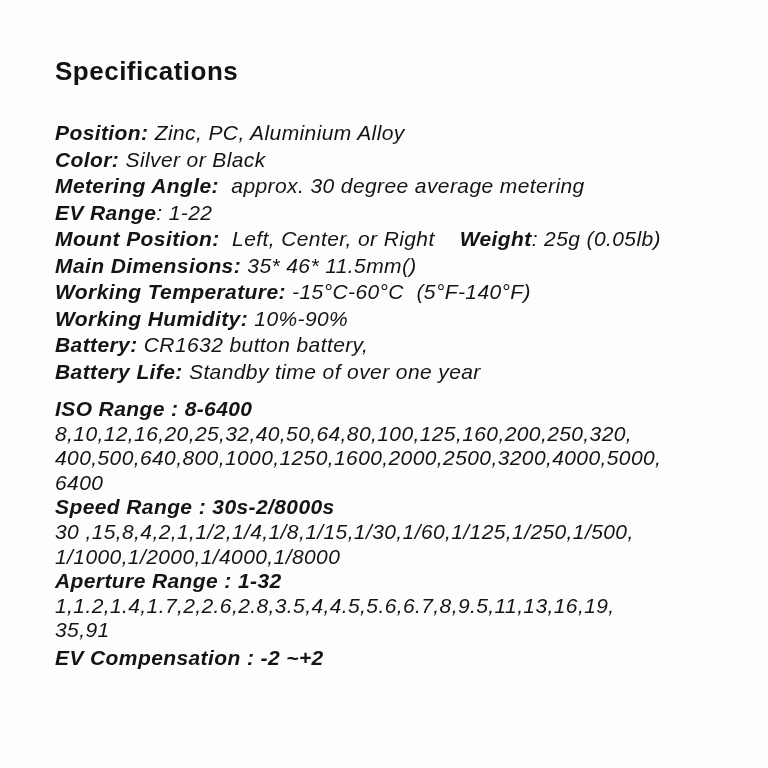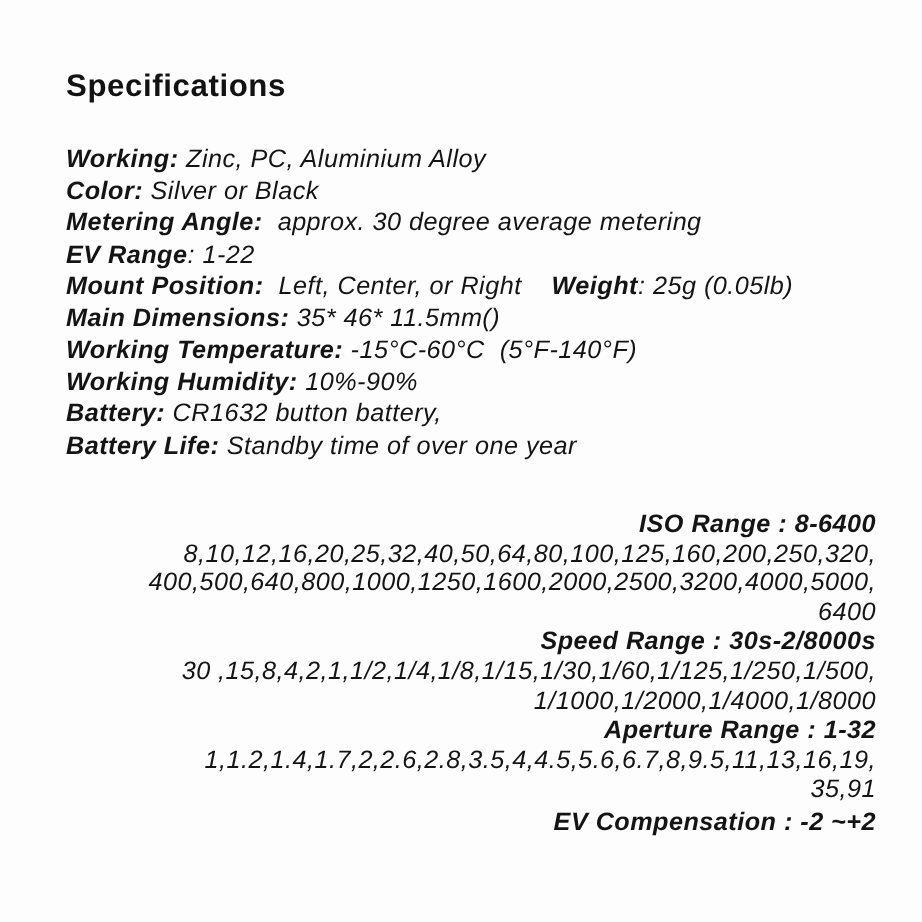--- a/index.html
+++ b/index.html
@@ -11,62 +11,61 @@
     height: 768px;
     background: #fdfdfe;
     overflow: hidden;
     font-family: "Liberation Sans", sans-serif;
     color: #141414;
   }
   .page {
     box-sizing: border-box;
     width: 768px;
     height: 656px;
-    padding: 56px 38px 0 55px;
+    padding: 56px 20px 0 55px;
   }
   .title {
     margin: 0;
     font-size: 26px;
     font-weight: 700;
     font-style: normal;
     letter-spacing: 0.5px;
     color: #121212;
   }
   .spec-block {
     margin-top: 33px;
     font-style: italic;
     font-size: 21px;
     line-height: 26.5px;
     letter-spacing: 0.4px;
   }
   .range-block {
-    margin-top: 40px;
+    margin-top: 12px;
     font-style: italic;
     font-size: 21px;
     line-height: 24.6px;
     letter-spacing: 0.4px;
-    text-align: right;
   }
   .line {
     white-space: pre-wrap;
   }
   .line.gap-above {
     margin-top: 3px;
   }
   .b {
     font-weight: 700;
   }
 </style>
 </head>
 <body>
 
 <div class="page">
   <h1 class="title">Specifications</h1>
   <div class="spec-block" id="spec-block">
-      <div class="line"><span class="b">Working:</span><span> Zinc, PC, Aluminium Alloy</span></div>
+      <div class="line"><span class="b">Position:</span><span> Zinc, PC, Aluminium Alloy</span></div>
       <div class="line"><span class="b">Color:</span><span> Silver or Black</span></div>
       <div class="line"><span class="b">Metering Angle:</span><span>  approx. 30 degree average metering</span></div>
       <div class="line"><span class="b">EV Range</span><span>: 1-22</span></div>
       <div class="line"><span class="b">Mount Position:</span><span>  Left, Center, or Right    </span><span class="b">Weight</span><span>: 25g (0.05lb)</span></div>
       <div class="line"><span class="b">Main Dimensions:</span><span> 35* 46* 11.5mm()</span></div>
       <div class="line"><span class="b">Working Temperature:</span><span> -15°C-60°C  (5°F-140°F)</span></div>
       <div class="line"><span class="b">Working Humidity:</span><span> 10%-90%</span></div>
       <div class="line"><span class="b">Battery:</span><span> CR1632 button battery,</span></div>
       <div class="line"><span class="b">Battery Life:</span><span> Standby time of over one year</span></div>
     </div>

